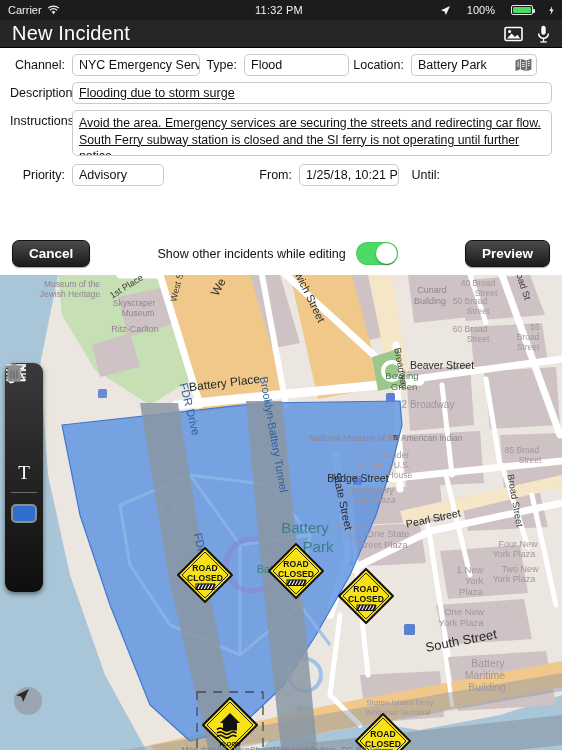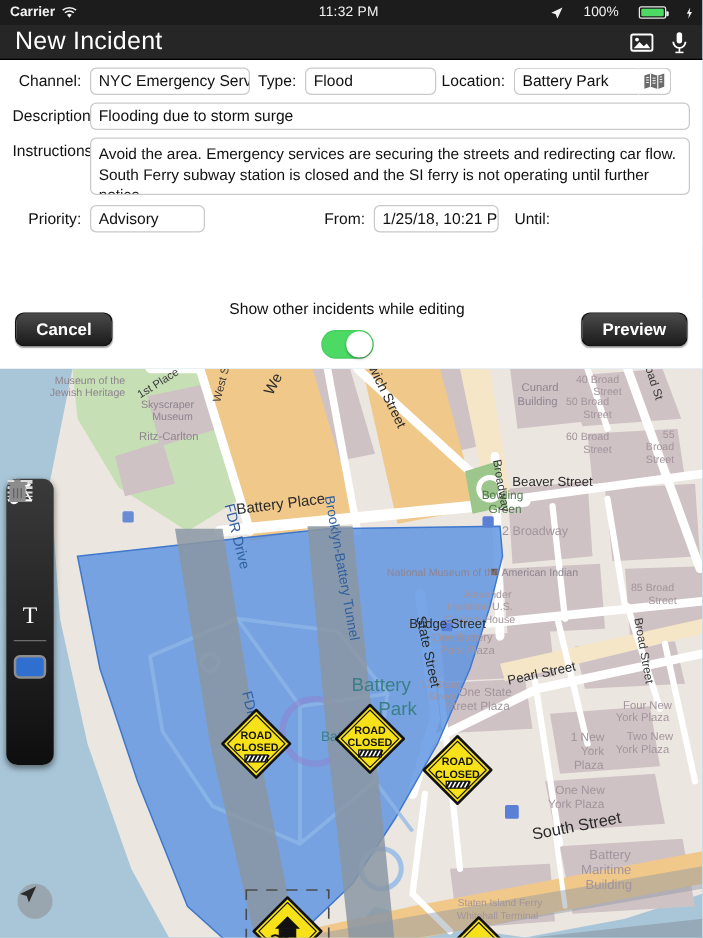--- a/index.html
+++ b/index.html
@@ -10,21 +10,21 @@
     -webkit-font-smoothing: antialiased;
   }
   #app { position:relative; width:562px; height:750px; overflow:hidden; }
 
   
   .statusbar {
     height:20px; background:#1c1c1c; color:#f2f2f2;
     display:flex; align-items:center; padding:0 8px;
     font-size:11px; position:relative;
   }
-  .sb-left { display:flex; align-items:center; gap:5px;font-weight:bold; }
+  .sb-left { display:flex; align-items:center; gap:5px; }
   .sb-center { position:absolute; left:0; right:4px; text-align:center; font-size:11px; letter-spacing:.2px;}
   .sb-right { margin-left:auto; display:flex; align-items:center; gap:16px; z-index:2;}
   .batt { width:22px; height:10px; border:1px solid #e8e8e8; border-radius:2px; padding:1px; display:inline-block; position:relative;}
   .batt i { display:block; height:100%; background:#4cd964; border-radius:1px; }
   .batt:after { content:""; position:absolute; right:-3px; top:3px; width:2px; height:4px; background:#e8e8e8; border-radius:0 1px 1px 0;}
 
   
   .navbar {
     height:28px; background:#262626; color:#ffffff;
     display:flex; align-items:center; padding:0 12px;
@@ -44,36 +44,36 @@
     border:1px solid #c9c9cd; border-radius:5px; background:#fff;
     height:22px; font-size:12.5px; color:#111;
     display:flex; align-items:center; padding:0 6px;
     overflow:hidden; white-space:nowrap;
   }
   .ta {
     border:1px solid #c9c9cd; border-radius:5px; background:#fff;
     font-size:12.3px; color:#111; padding:4px 6px; line-height:1.35;
     height:46px; overflow:hidden;
   }
-  .flex1 { flex:1 1 auto; }
+  .flex1 { flex:1 1 auto;text-decoration:underline; }
   .mapicon-btn {
     width:26px; height:22px; border:1px solid #c9c9cd; border-left:none;
     border-radius:0 5px 5px 0; background:#fff; display:flex;
     align-items:center; justify-content:center;
   }
 
   
   .actionbar { display:flex; align-items:center; padding:2px 12px 8px 12px; background:#fff;margin-top:40px;}
   .btn {
     background:linear-gradient(#4a4a4a,#1b1b1b);
     color:#fff; font-size:13.5px; font-weight:bold;
     border:1px solid #111; border-radius:7px;
     padding:5px 16px; box-shadow:0 1px 1px rgba(0,0,0,.35);
   }
-  .toggle-wrap { display:flex; align-items:center; gap:10px; margin:0 auto;flex-direction:column; }
+  .toggle-wrap { display:flex; align-items:center; gap:10px; margin:0 auto; }
   .toggle-lbl { font-size:12.5px; color:#111; }
   .switch {
     width:42px; height:23px; border-radius:12px; background:#4cd964;
     position:relative; box-shadow:inset 0 0 0 1px rgba(0,0,0,.06);
   }
   .switch .knob {
     position:absolute; right:1px; top:1px; width:21px; height:21px;
     border-radius:50%; background:#fff; box-shadow:0 1px 2px rgba(0,0,0,.4);
   }
 

